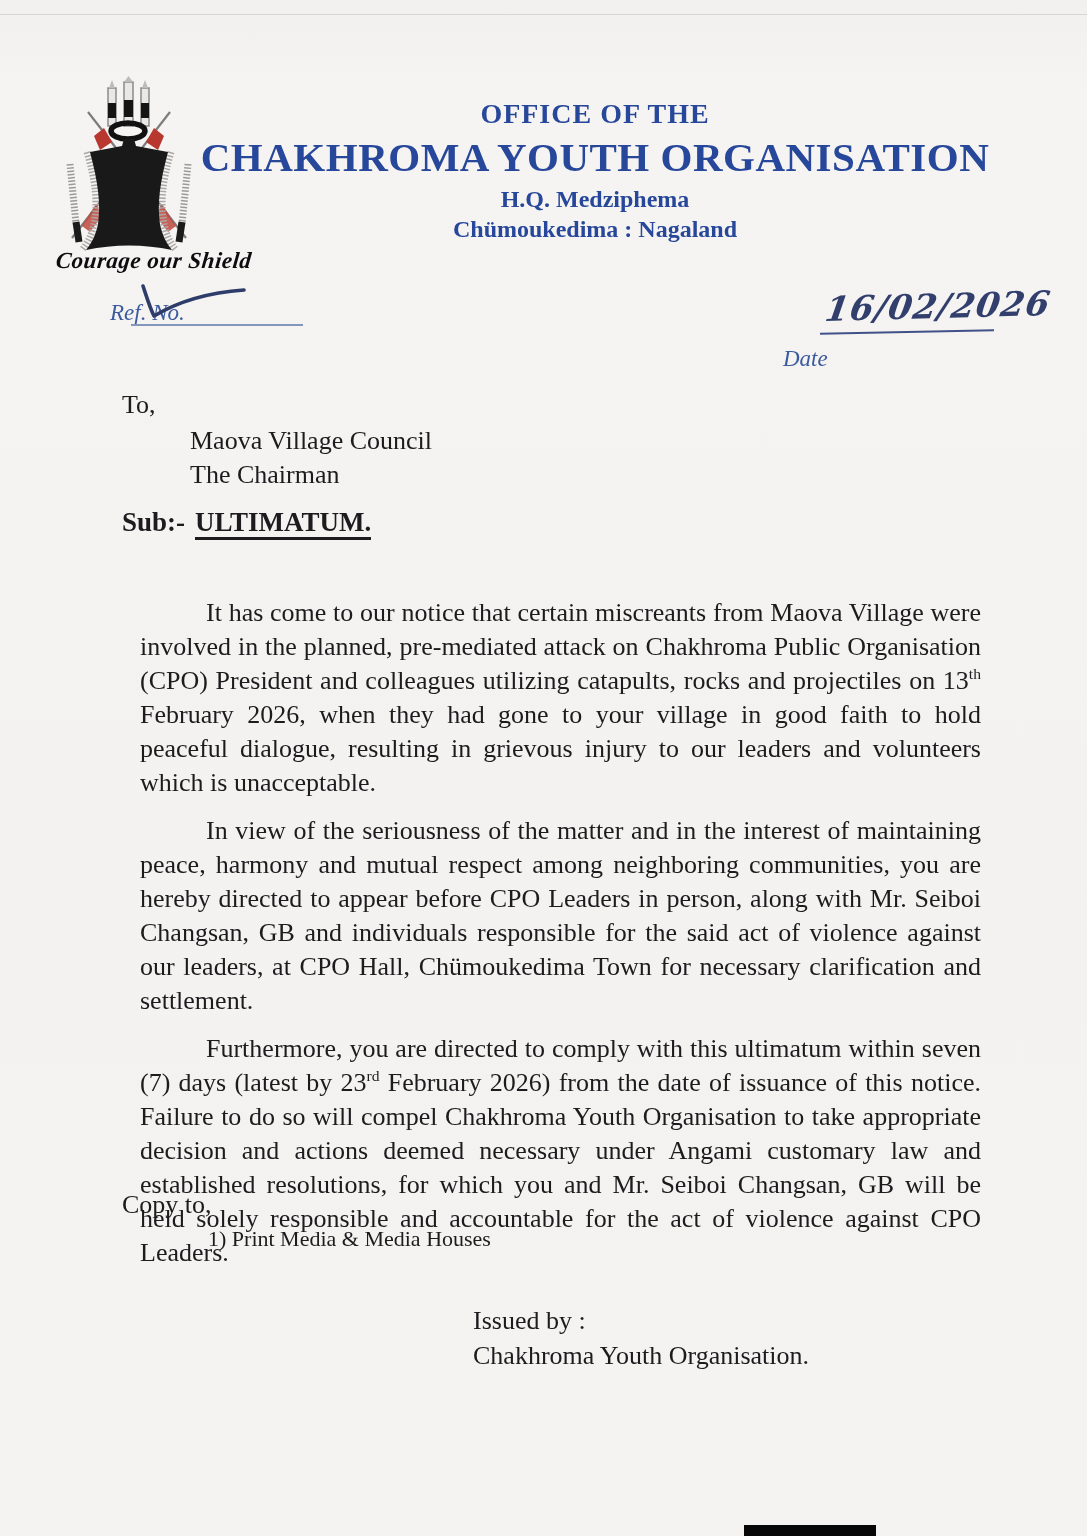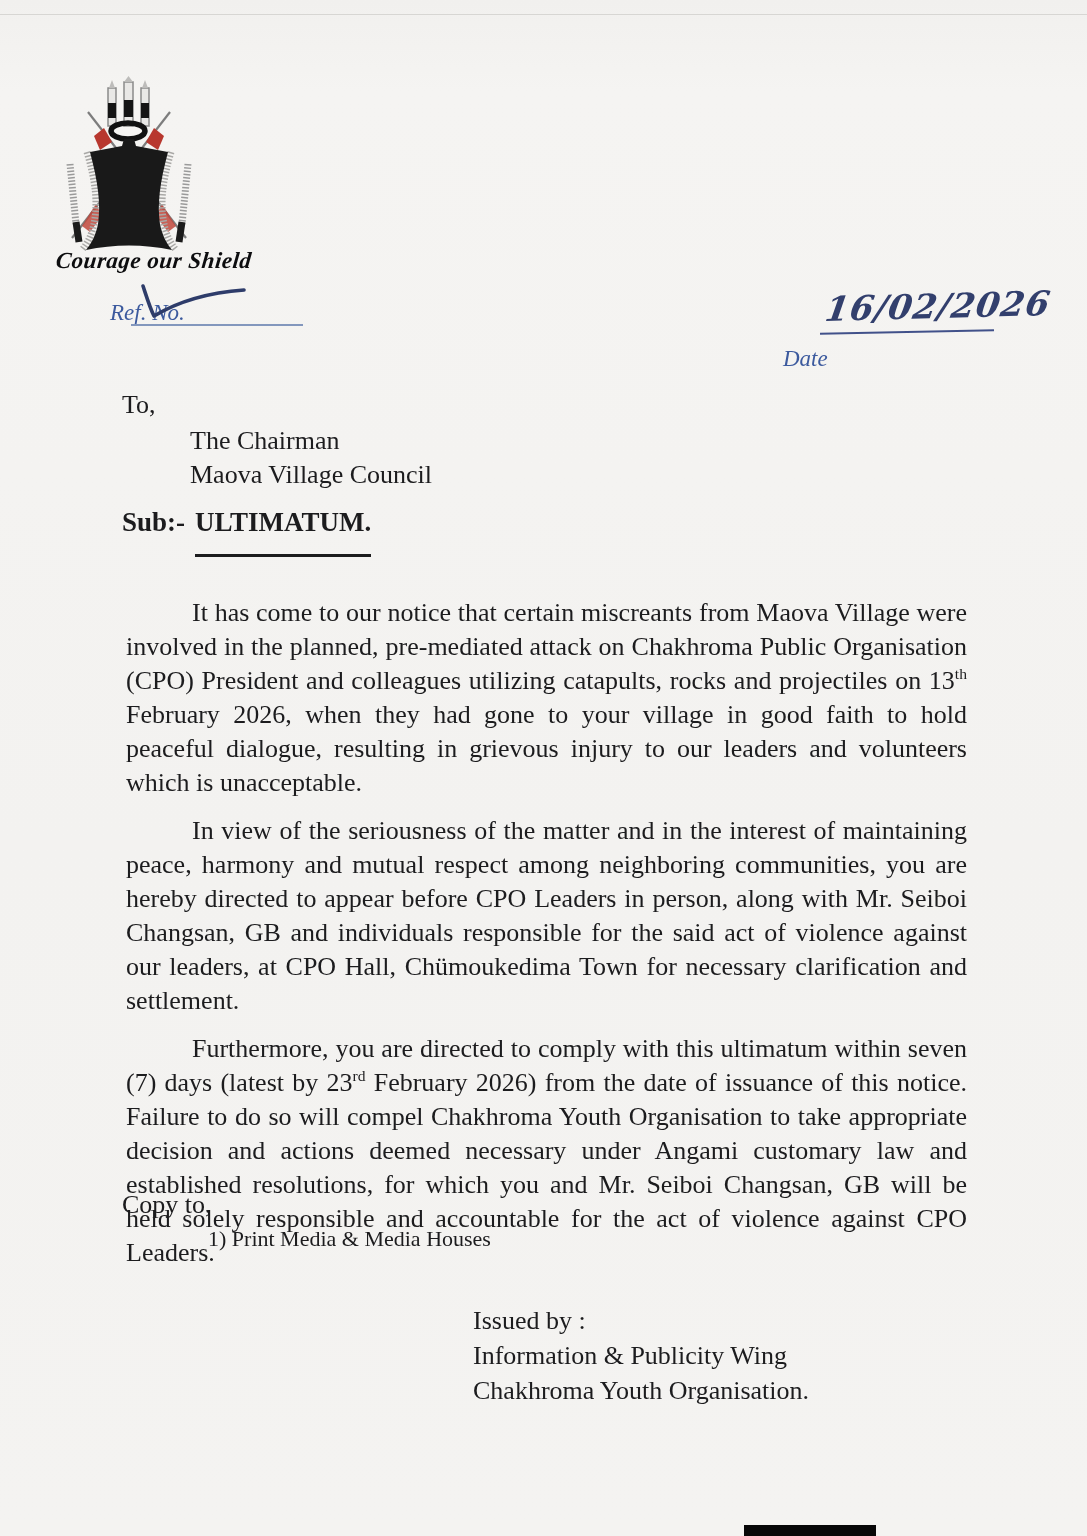--- a/index.html
+++ b/index.html
@@ -43,24 +43,24 @@
     font-family:"DejaVu Serif",serif;
     color:#323f6d; letter-spacing:1px; white-space:nowrap;
     transform:skewX(-10deg) rotate(-1.5deg);
   }
   .date-underline { position:absolute; left:820px; top:331px; width:174px; height:2px; background:#41518a; transform:rotate(-1.2deg); }
 
   
   .salutation { position:absolute; left:122px; top:390px; font-size:26px; }
   .recipient  { position:absolute; left:190px; top:424px; font-size:26px; line-height:34px; }
   .subject    { position:absolute; left:122px; top:507px; font-size:27px; font-weight:bold; }
-  .subject .subject-value { border-bottom:3px solid #1c1c1e; padding-bottom:17px; margin-left:10px; }
+  .subject .subject-value { border-bottom:3px solid #1c1c1e; padding-bottom:0; margin-left:10px; }
 
   .para {
-    position:absolute; left:126px; width:841px;
+    position:absolute; left:140px; width:841px;
     font-size:26px; line-height:34px;
     text-align:justify; text-indent:66px;
     color:#1c1c1e;
   }
   .para sup { font-size:0.6em; line-height:0; vertical-align:super; }
   .para-1 { top:570px; }
   .para-2 { top:788px; }
   .para-3 { top:1006px; }
 
   .copy-to-label { position:absolute; left:122px; top:1190px; font-size:26px; }
@@ -121,49 +121,54 @@
                L 62 70 L 64 63 L 74 63 L 76 70 L 108 76
                C 100 106 97 128 100 148
                C 102 159 107 168 112 174
                C 84 168 54 168 26 174
                C 31 168 36 159 38 148
                C 41 128 38 106 30 76 Z" fill="#191919"></path>
     </svg>
     <div class="emblem-motto">Courage our Shield</div>
   </div>
 
+  <div class="letterhead">
+    <div class="office-line">OFFICE OF THE</div>
+    <div class="org-name">CHAKHROMA YOUTH ORGANISATION</div>
+    <div class="hq-line">H.Q. Medziphema</div>
+    <div class="location-line">Chümoukedima : Nagaland</div>
+  </div>
 
   <span class="ref-label">Ref. No.</span>
   <svg class="tick-svg" width="112" height="42" viewBox="0 0 112 42">
     <path d="M 3 3 C 6 12 10 25 14 33 C 34 21 62 10 104 7" fill="none" stroke="#2e3c6a" stroke-width="3.6" stroke-linecap="round" stroke-linejoin="round"></path>
   </svg>
   <div class="ref-line"></div>
 
   <span class="date-label">Date</span>
   <span class="date-value">16/02/2026</span>
   <div class="date-underline"></div>
 
   <div class="salutation">To,</div>
   <div class="recipient">
+    <div>Maova Village Council</div>
     <div>The Chairman</div>
-    <div>Maova Village Council</div>
   </div>
 
   <div class="subject">
     <span class="subject-label">Sub:-</span><span class="subject-value">ULTIMATUM.</span>
   </div>
 
   <p class="para para-1">It has come to our notice that certain miscreants from Maova Village were involved in the planned, pre-mediated attack on Chakhroma Public Organisation (CPO) President and colleagues utilizing catapults, rocks and projectiles on 13<sup>th</sup> February 2026, when they had gone to your village in good faith to hold peaceful dialogue, resulting in grievous injury to our leaders and volunteers which is unacceptable.</p>
   <p class="para para-2">In view of the seriousness of the matter and in the interest of maintaining peace, harmony and mutual respect among neighboring communities, you are hereby directed to appear before CPO Leaders in person, along with Mr. Seiboi Changsan, GB and individuals responsible for the said act of violence against our leaders, at CPO Hall, Chümoukedima Town for necessary clarification and settlement.</p>
   <p class="para para-3">Furthermore, you are directed to comply with this ultimatum within seven (7) days (latest by 23<sup>rd</sup> February 2026) from the date of issuance of this notice. Failure to do so will compel Chakhroma Youth Organisation to take appropriate decision and actions deemed necessary under Angami customary law and established resolutions, for which you and Mr. Seiboi Changsan, GB will be held solely responsible and accountable for the act of violence against CPO Leaders.</p>
 
   <div class="copy-to-label">Copy to,</div>
   <div class="copy-to-item">1)  Print Media &amp; Media Houses</div>
 
   <div class="issued-block">
     <div>Issued by :</div>
-    <div>Information &amp; Publicity Wing</div>
     <div>Chakhroma Youth Organisation.</div>
   </div>
 
   <div class="scan-black-bar"></div>
 
 </div>
 
 </body></html>

